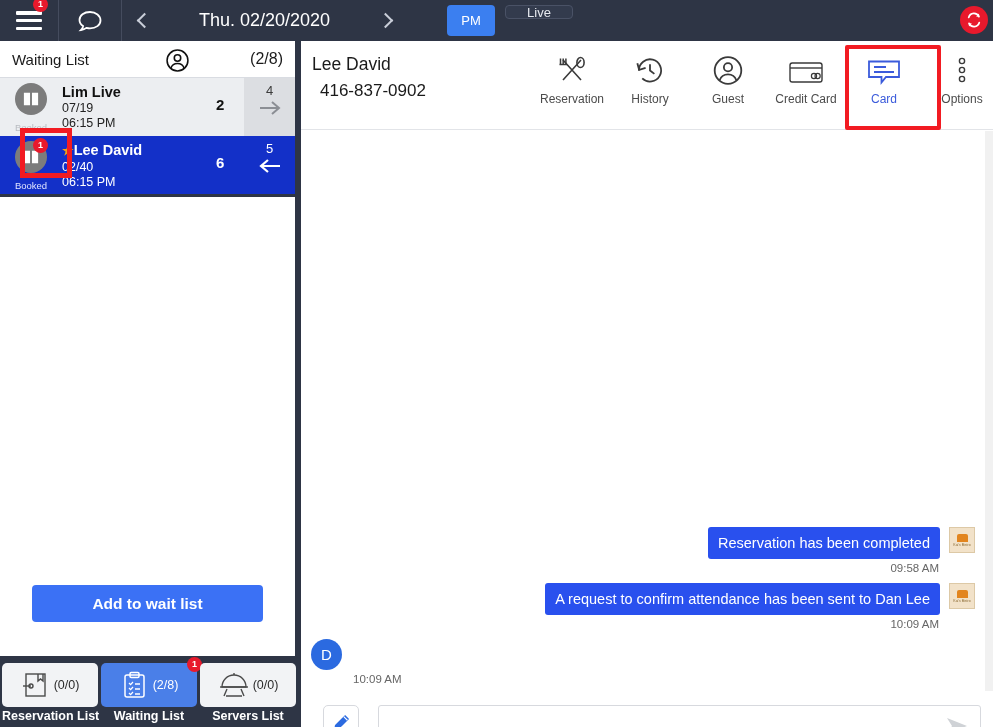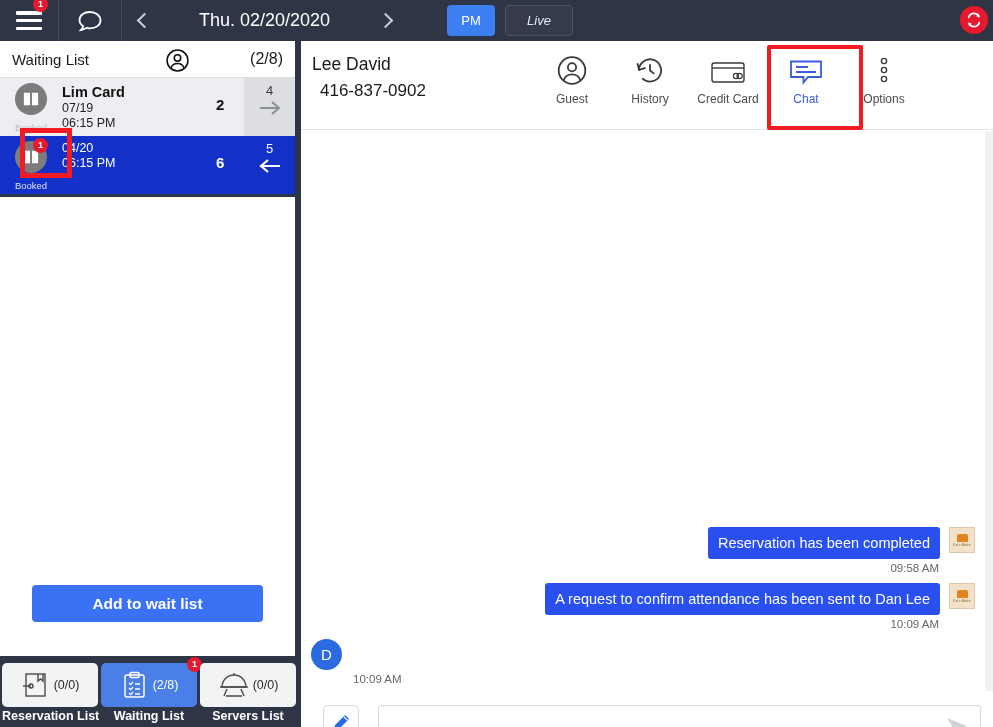--- a/index.html
+++ b/index.html
@@ -43,23 +43,23 @@
   .chev { display: block; width: 11px; height: 11px; border-top: 2.4px solid #c9ced8;
     border-right: 2.4px solid #c9ced8; }
   .chev.left { transform: rotate(-135deg); margin-left: 4px; }
   .chev.right { transform: rotate(45deg); margin-right: 4px; }
   #pm-btn {
     position: absolute; left: 447px; top: 5px; width: 48px; height: 31px;
     background: #3b7ff0; border-radius: 4px; color: #ffffff; font-size: 13px;
     display: flex; align-items: center; justify-content: center;
   }
   #live-btn {
-    position: absolute; left: 505px; top: 5px; width: 68px; height: 31px;
+    position: absolute; left: 505px; top: 5px; width: 68px; height: 14px;
     background: #333b4d; border: 1px solid #4a5266; border-radius: 4px;
-    color: #e7eaf0; font-size: 13px; display: flex; align-items: center; justify-content: center; font-style: italic;
+    color: #e7eaf0; font-size: 13px; display: flex; align-items: center; justify-content: center;
   }
   #refresh-btn {
     position: absolute; left: 960px; top: 6px; width: 28px; height: 28px;
     border-radius: 50%; background: #e8192c; display: flex;
     align-items: center; justify-content: center;
   }
 
   
   #sidebar {
     position: absolute; left: 0; top: 41px; width: 298px; height: 615px;
@@ -277,21 +277,21 @@
       <div class="wl-ico-col">
         <div class="avatar-circle">
           <svg width="18" height="16" viewBox="0 0 20 18">
             <path d="M2 2h7v14H2zM11 2h7v14h-7z" fill="#ffffff"></path>
             <path d="M10 1.5v15" stroke="#7c7c7c" stroke-width="1.4"></path>
           </svg>
         </div>
         <span class="wl-status">Booked</span>
       </div>
       <div class="wl-body">
-        <div class="wl-name">Lim Card</div>
+        <div class="wl-name">Lim Live</div>
         <div class="wl-date">07/19</div>
         <div class="wl-time">06:15 PM</div>
       </div>
       <div class="wl-party">2</div>
       <div class="wl-table-col">
         <span class="wl-table-num">4</span>
         <svg width="30" height="20" viewBox="0 0 30 20">
           <path d="M5 10h19M17 4l7 6-7 6" fill="none" stroke="#8b8e94" stroke-width="2"></path>
         </svg>
       </div>
@@ -303,21 +303,22 @@
           <svg width="18" height="16" viewBox="0 0 20 18">
             <path d="M2 2h7v14H2zM11 2h7v14h-7z" fill="#ffffff"></path>
             <path d="M10 1.5v15" stroke="#7c7c7c" stroke-width="1.4"></path>
           </svg>
           <span class="badge-red" style="left:18px;top:-3px">1</span>
         </div>
         <span class="wl-status">Booked</span>
         <span style="position:absolute;left:20px;top:-8px;width:52px;height:50px;border:5px solid #f21b22;"></span>
       </div>
       <div class="wl-body">
-        <div class="wl-date">04/20</div>
+        <div class="wl-name"><span class="star">★</span><span>Lee David</span></div>
+        <div class="wl-date">02/40</div>
         <div class="wl-time">06:15 PM</div>
       </div>
       <div class="wl-party">6</div>
       <div class="wl-table-col">
         <span class="wl-table-num">5</span>
         <svg width="30" height="20" viewBox="0 0 30 20">
           <path d="M25 10H6M13 4L6 10l7 6" fill="none" stroke="#ffffff" stroke-width="2.2"></path>
         </svg>
       </div>
     </div>
@@ -369,41 +370,52 @@
   </div>
 
   <div id="main">
 
     <div id="main-header">
       <div id="guest-name">Lee David</div>
       <div id="guest-phone">416-837-0902</div>
 
       <div id="action-icons">
 
+        <div class="act">
+          <span class="act-icon">
+            <svg width="32" height="30" viewBox="0 0 32 30">
+              <path d="M7 4l18 20M25 4L7 24" stroke="#3a3a3a" stroke-width="1.6" fill="none"></path>
+              <ellipse cx="24.5" cy="6.5" rx="3.6" ry="5" fill="none" stroke="#3a3a3a" stroke-width="1.6"></ellipse>
+              <path d="M4.5 2.5v6M7.2 2.5v6M9.9 2.5v6" stroke="#3a3a3a" stroke-width="1.5"></path>
+              <path d="M3.5 8.5h7.5" stroke="#3a3a3a" stroke-width="1.5"></path>
+            </svg>
+          </span>
+          <span class="act-label">Reservation</span>
+        </div>
+
+        <div class="act">
+          <span class="act-icon">
+            <svg width="32" height="31" viewBox="0 0 24 24">
+              <path d="M3.4 12a8.6 8.6 0 1 1 2.6 6.1" fill="none" stroke="#3a3a3a" stroke-width="1.4"></path>
+              <path d="M2.2 6.4l1.4 5.1 5-1.6" fill="none" stroke="#3a3a3a" stroke-width="1.4"></path>
+              <path d="M12 7.2V12l3.4 2.6" fill="none" stroke="#3a3a3a" stroke-width="1.4"></path>
+            </svg>
+          </span>
+          <span class="act-label">History</span>
+        </div>
 
         <div class="act">
           <span class="act-icon">
             <svg width="32" height="31" viewBox="0 0 24 24">
               <circle cx="12" cy="12" r="10.3" fill="none" stroke="#3a3a3a" stroke-width="1.4"></circle>
               <circle cx="12" cy="9.5" r="3.2" fill="none" stroke="#3a3a3a" stroke-width="1.4"></circle>
               <path d="M5.5 19.6a6.9 6.9 0 0 1 13 0" fill="none" stroke="#3a3a3a" stroke-width="1.4"></path>
             </svg>
           </span>
           <span class="act-label">Guest</span>
-        </div>
-
-        <div class="act">
-          <span class="act-icon">
-            <svg width="32" height="31" viewBox="0 0 24 24">
-              <path d="M3.4 12a8.6 8.6 0 1 1 2.6 6.1" fill="none" stroke="#3a3a3a" stroke-width="1.4"></path>
-              <path d="M2.2 6.4l1.4 5.1 5-1.6" fill="none" stroke="#3a3a3a" stroke-width="1.4"></path>
-              <path d="M12 7.2V12l3.4 2.6" fill="none" stroke="#3a3a3a" stroke-width="1.4"></path>
-            </svg>
-          </span>
-          <span class="act-label">History</span>
         </div>
 
         <div class="act">
           <span class="act-icon">
             <svg width="36" height="28" viewBox="0 0 36 28">
               <rect x="2" y="5" width="32" height="19" rx="2.2" fill="none" stroke="#3a3a3a" stroke-width="1.4"></rect>
               <path d="M2 10h32" stroke="#3a3a3a" stroke-width="1.4"></path>
               <circle cx="26" cy="18" r="2.6" fill="none" stroke="#3a3a3a" stroke-width="1.2"></circle>
               <circle cx="29.6" cy="18" r="2.6" fill="none" stroke="#3a3a3a" stroke-width="1.2"></circle>
             </svg>
@@ -411,21 +423,21 @@
           <span class="act-label">Credit Card</span>
         </div>
 
         <div class="act highlight" id="chat-act-wrap">
           <span class="act-icon">
             <svg width="36" height="30" viewBox="0 0 36 30">
               <path d="M3 5.5h30v15.5H20l-4.5 5.5V21H3z" fill="none" stroke="#3b5bdb" stroke-width="1.8"></path>
               <path d="M8 11h12M8 16h20" stroke="#3b5bdb" stroke-width="2.2"></path>
             </svg>
           </span>
-          <span class="act-label">Chat</span>
+          <span class="act-label">Card</span>
           <span id="chat-redbox"></span>
         </div>
 
         <div class="act">
           <span class="act-icon">
             <svg width="12" height="30" viewBox="0 0 12 30">
               <circle cx="6" cy="5" r="2.6" fill="none" stroke="#3a3a3a" stroke-width="1.4"></circle>
               <circle cx="6" cy="14" r="2.6" fill="none" stroke="#3a3a3a" stroke-width="1.4"></circle>
               <circle cx="6" cy="23" r="2.6" fill="none" stroke="#3a3a3a" stroke-width="1.4"></circle>
             </svg>

